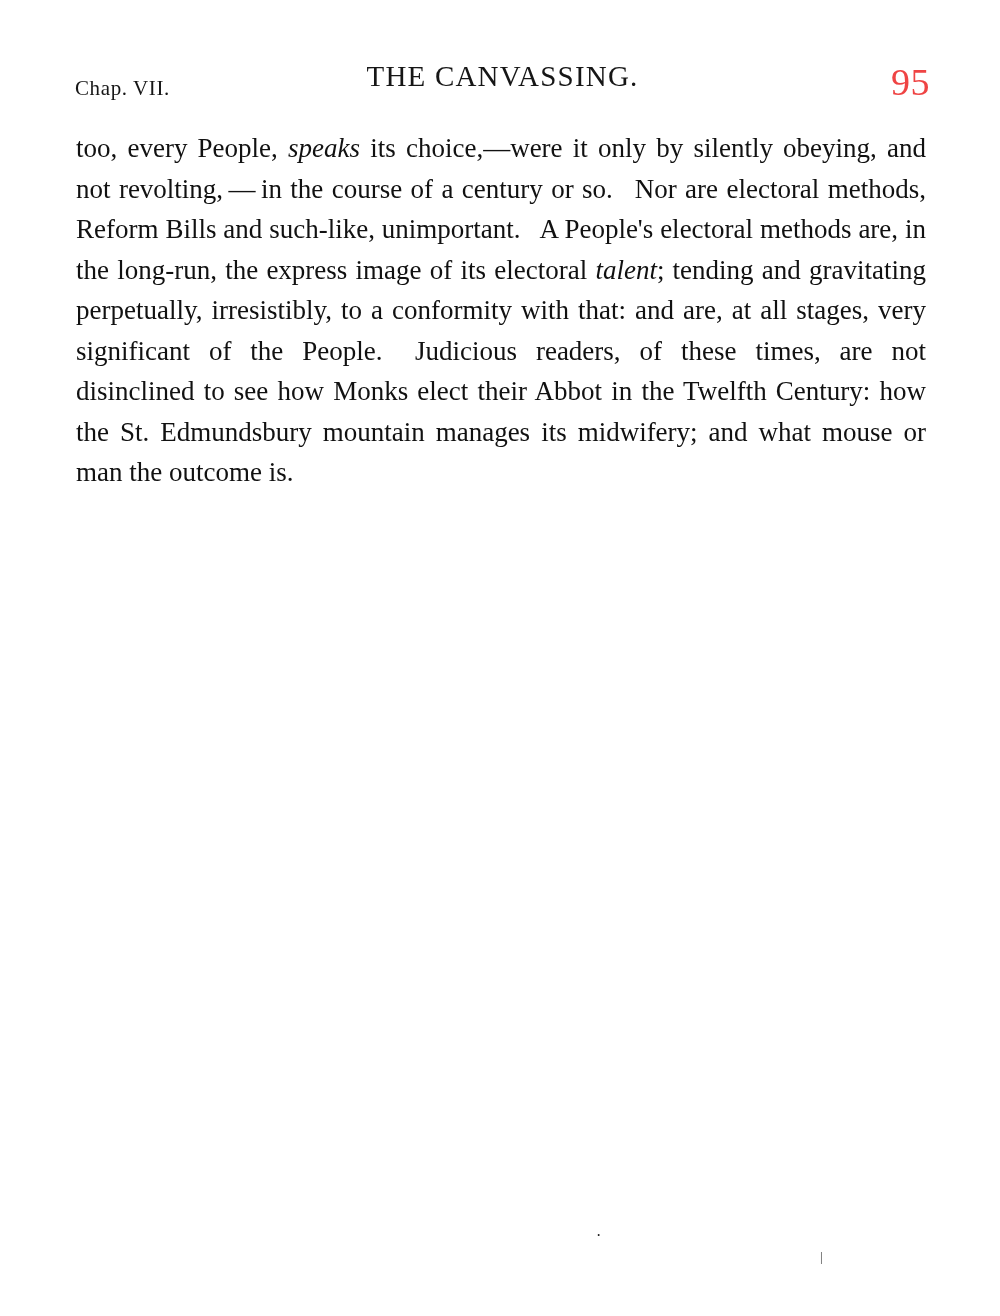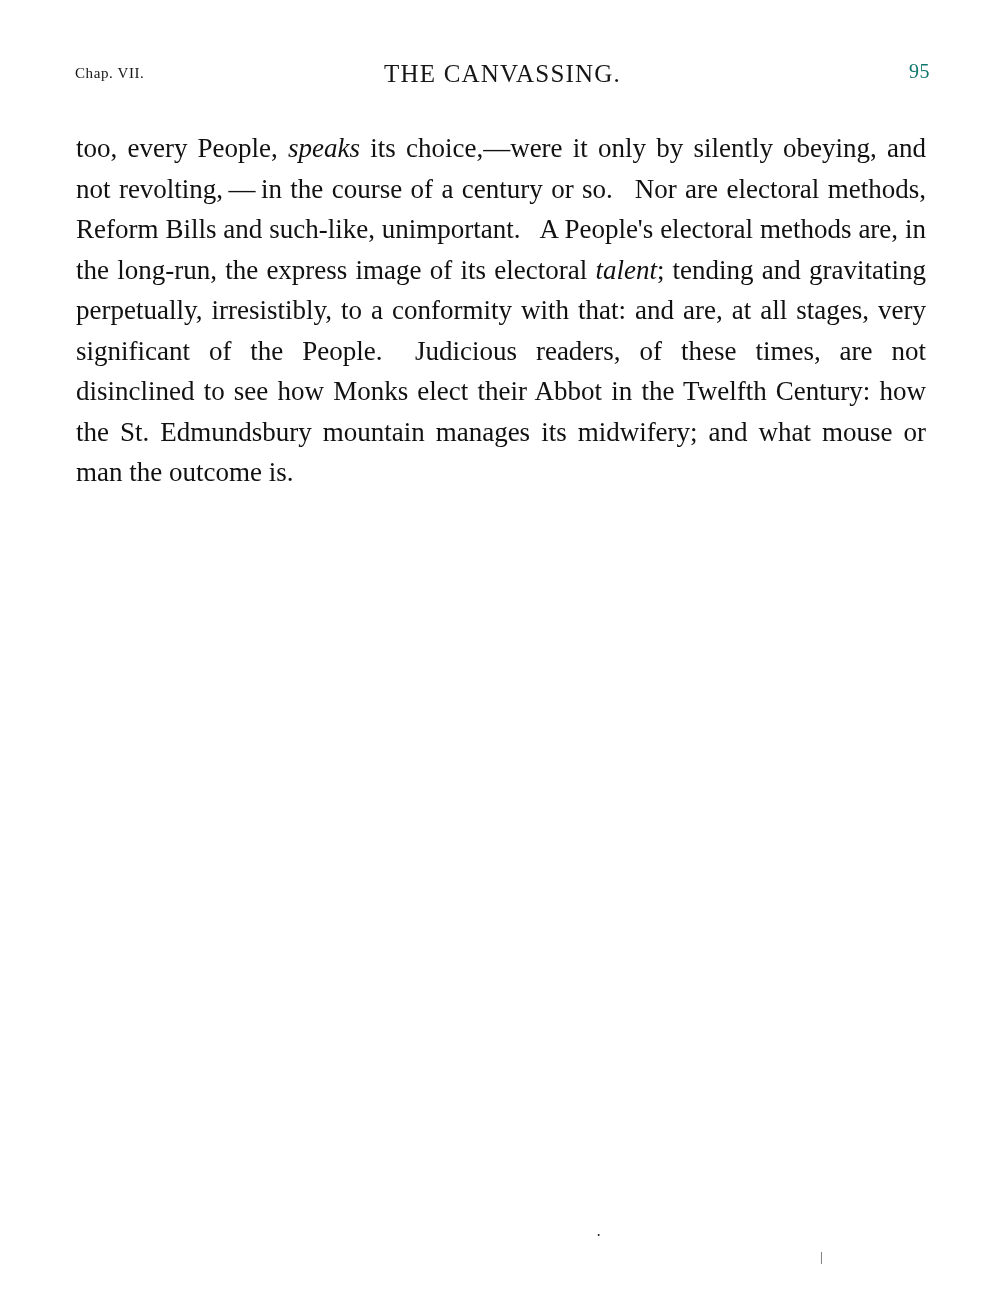--- a/index.html
+++ b/index.html
@@ -21,37 +21,37 @@
     left: 75px;
     top: 60px;
     width: 855px;
     height: 46px;
     display: flex;
     align-items: baseline;
     justify-content: space-between;
   }
   .header-chapter {
     font-family: "Liberation Serif", serif;
-    font-size: 15px;
+    font-size: 21px;
     letter-spacing: 0.6px;
     white-space: nowrap;
     color: #161616;
   }
   .header-title {
     position: absolute;
     left: 0;
     right: 0;
     text-align: center;
-    font-size: 25px;
+    font-size: 29px;
     letter-spacing: 1.2px;
     color: #161616;
   }
   .header-folio {
-    font-size: 20px;
-    color: #0f766e;
+    font-size: 38px;
+    color: #ef4444;
     letter-spacing: 0.5px;
     white-space: nowrap;
     margin-left: auto;
     z-index: 2;
   }
   .body-text {
     position: absolute;
     left: 76px;
     top: 128px;
     width: 850px;

